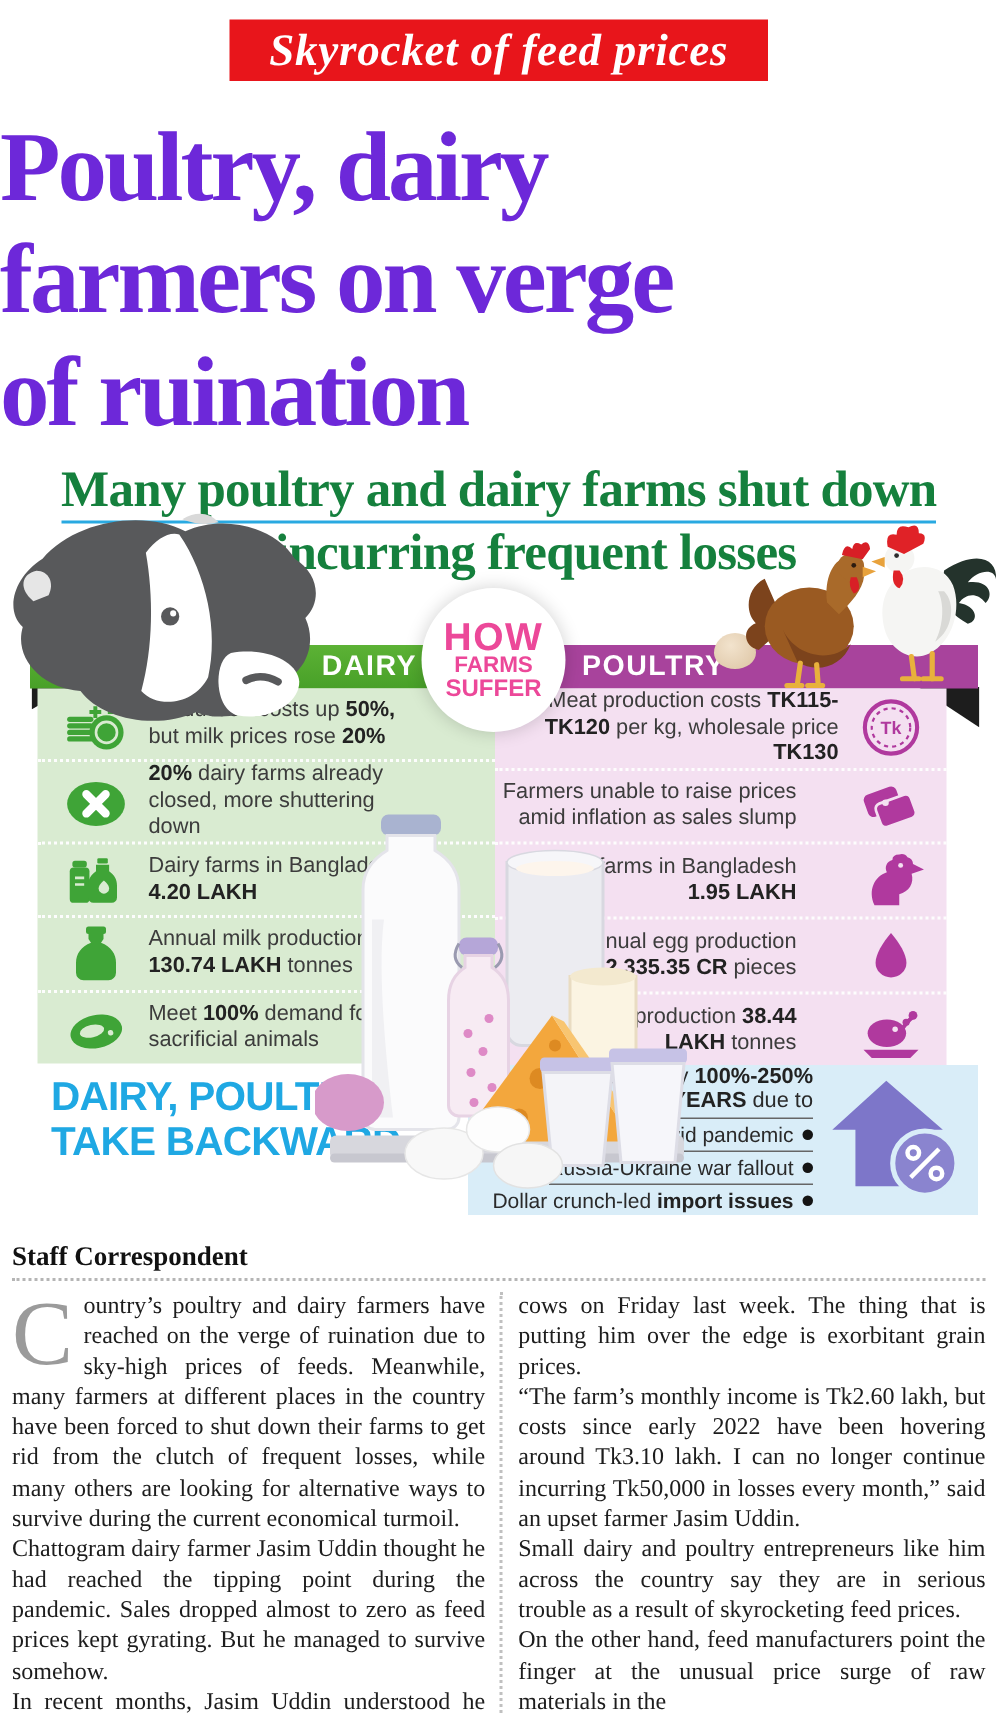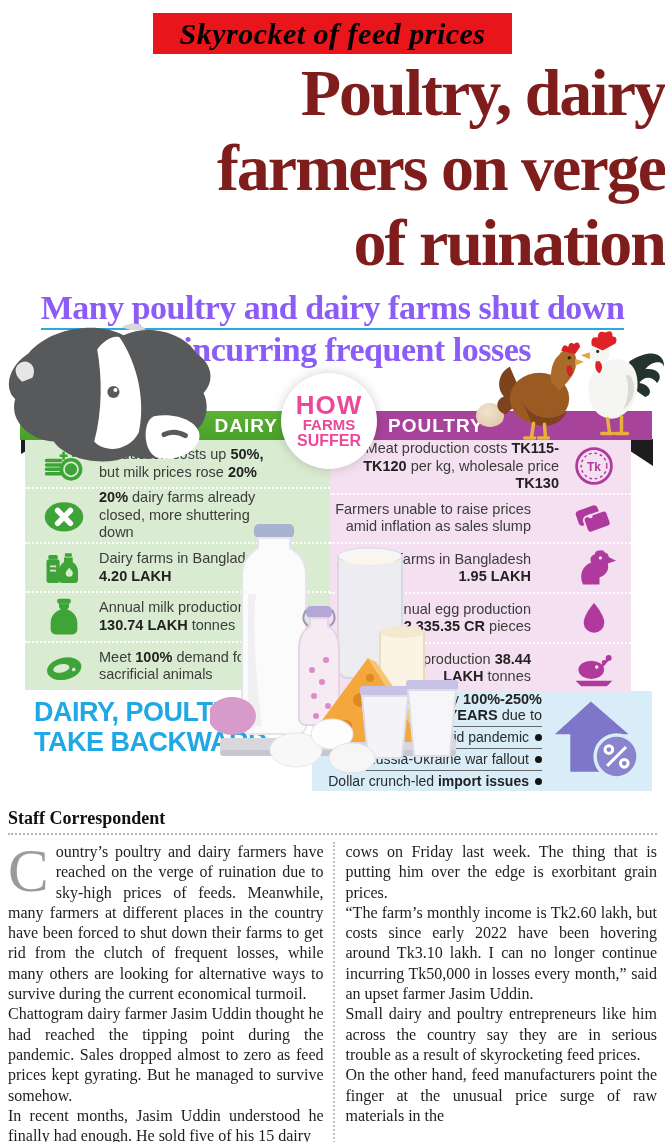--- a/index.html
+++ b/index.html
@@ -1,25 +1,25 @@
 <!DOCTYPE html>
 <html><head>
 <meta charset="utf-8">
 <style>
   html,body{margin:0;padding:0;background:#fff;}
   .page{width:665px;height:1142px;position:relative;overflow:hidden;background:#fff;
         font-family:"Liberation Sans",sans-serif;}
   
   .banner-row{display:flex;justify-content:center;padding-top:13px;}
-  .banner{background:#e8151b;color:#000000;font:italic 700 30px/41px "Liberation Serif",serif;
+  .banner{background:#e8151b;color:#ffffff;font:italic 700 30px/41px "Liberation Serif",serif;
           padding:0 26px;letter-spacing:.5px;}
-  .headline{margin:1px 0 0;text-align:right;font:700 66px/75px "Liberation Serif",serif;
-            color:#7f1d1d;letter-spacing:-2px;}
+  .headline{margin:20px 0 0;text-align:left;font:700 66px/75px "Liberation Serif",serif;
+            color:#6d28d9;letter-spacing:-2px;}
   .subhead{margin-top:8px;text-align:center;font:700 34px/39px "Liberation Serif",serif;
-           color:#8b5cf6;letter-spacing:-.5px;}
+           color:#15803d;letter-spacing:-.5px;}
   .sub1{display:inline-block;border-bottom:2px solid #29a9e1;padding-bottom:1px;}
   
   .infographic{position:relative;height:424px;margin-top:4px;}
   .cow{position:absolute;left:0;top:-54px;width:238px;height:152px;z-index:3;}
   .hen{position:absolute;left:492px;top:-34px;width:94px;height:104px;z-index:4;}
   .rooster{position:absolute;left:572px;top:-42px;width:94px;height:112px;z-index:4;}
   .egg-on-bar{position:absolute;left:476px;top:30px;width:28px;height:24px;z-index:2;
       background:radial-gradient(circle at 40% 35%,#f2e3cd,#dcc3a2);border-radius:50%/55% 55% 45% 45%;}
   .bar{position:absolute;top:38px;height:29px;z-index:1;display:flex;align-items:center;
        color:#fff;font:700 19px/29px "Liberation Sans",sans-serif;letter-spacing:1px;}

